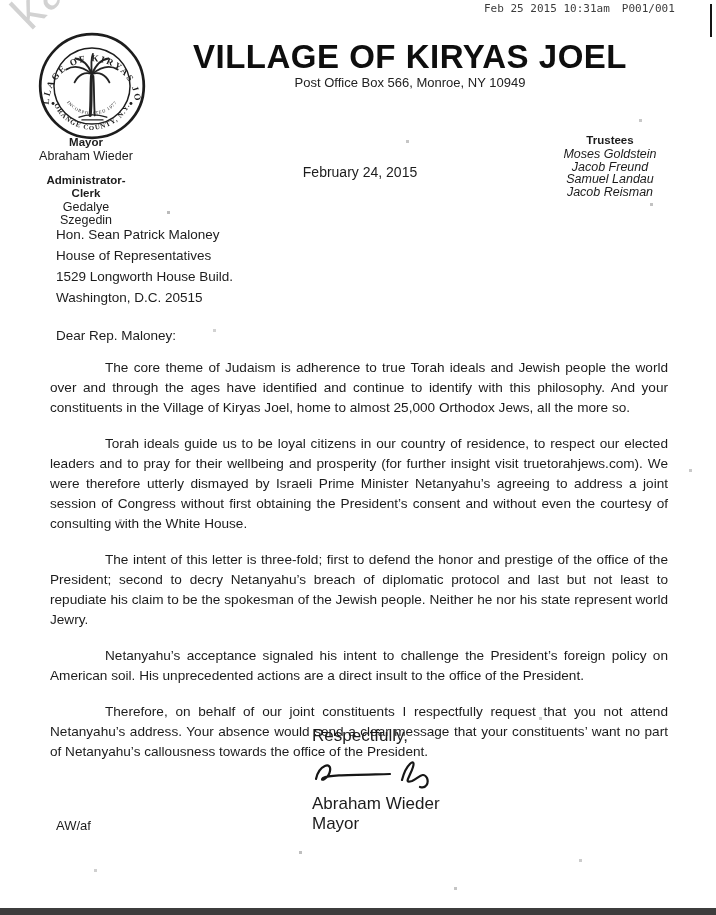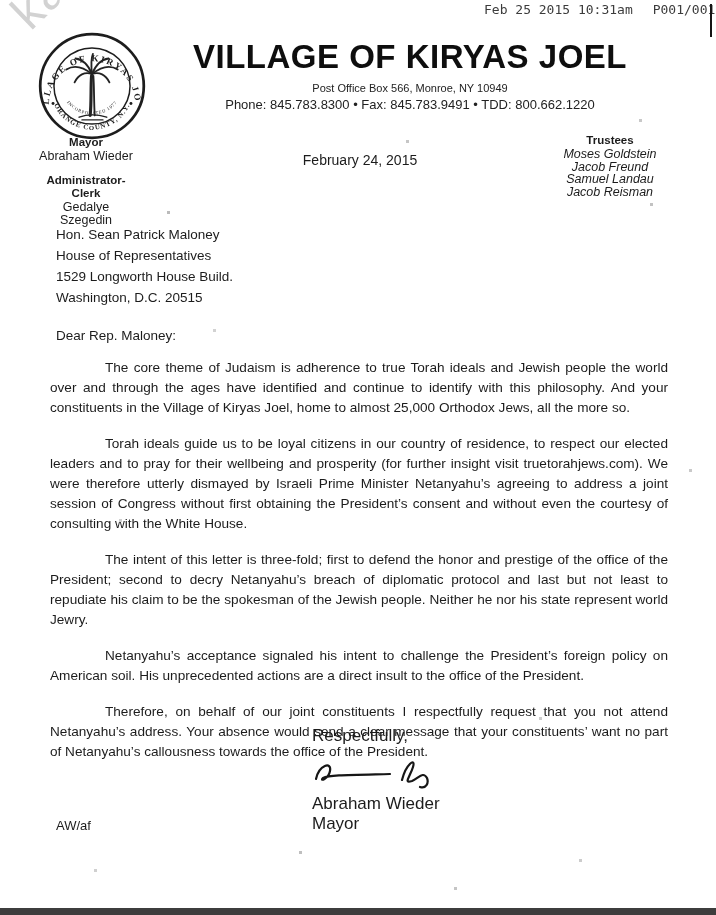--- a/index.html
+++ b/index.html
@@ -5,34 +5,34 @@
   html,body{margin:0;padding:0;background:#888;}
   .page{
     width:716px;height:915px;position:relative;margin:0 auto;
     background:#ffffff;color:#1c1c1c;
     font-family:"Liberation Sans", sans-serif;
     overflow:hidden;
   }
   .layer{position:absolute;z-index:1;}
   
   .fax-header{
-    top:2px;left:484px;display:flex;gap:20px;
-    font-family:"DejaVu Sans Mono", monospace;font-size:13px;color:#3c3c3c;
+    top:2px;left:484px;display:flex;gap:12px;
+    font-family:"DejaVu Sans Mono", monospace;font-size:11px;color:#3c3c3c;
   }
   .corner-line{position:absolute;top:4px;right:4px;width:2px;height:33px;background:#151515;z-index:2;}
   
   .seal{top:31px;left:36px;width:112px;height:110px;}
   .lh-center{top:39px;left:150px;right:46px;text-align:center;}
   .lh-title{font-size:33px;font-weight:bold;letter-spacing:.5px;color:#0e0e0e;line-height:36px;}
-  .lh-addr{font-size:11px;margin-top:7px;color:#222;}
+  .lh-addr{font-size:13px;color:#222;}
   .lh-contact{font-size:13px;margin-top:3px;color:#222;}
   .officials{top:136px;left:36px;width:100px;text-align:center;line-height:13px;}
   .off-title{font-weight:bold;font-size:11.5px;}
   .off-name{font-size:12.5px;margin-bottom:11px;margin-top:1px;}
-  .date-line{top:152px;left:240px;width:240px;text-align:center;font-size:14px;}
+  .date-line{top:164px;left:240px;width:240px;text-align:center;font-size:14px;}
   .trustees{top:134px;left:554px;width:112px;text-align:center;line-height:12.8px;}
   .tr-head{font-weight:bold;font-size:11.5px;margin-bottom:1px;}
   .tr-name{font-size:12.5px;font-style:italic;}
   
   .recipient{top:224px;left:56px;font-size:13.5px;line-height:21px;}
   .salutation{top:328px;left:56px;font-size:13.5px;}
   .body-text{top:358px;left:50px;width:618px;font-size:13.6px;line-height:20px;text-align:justify;}
   .body-text p{margin:0 0 16px 0;text-indent:55px;}
   .bold-inline{font-weight:normal;}
   .closing-block{top:726px;left:312px;font-size:17px;line-height:20px;}
@@ -98,21 +98,20 @@
         <path d="M63,92 C62,78 62.5,63 61.5,49" stroke-width="2"></path>
         <path d="M46,94 Q60,89 76,94" stroke-width="1.6"></path>
         <path d="M49,97 L72,97" stroke-width="1.4"></path>
       </g>
     </svg>
   </div>
 
   <div class="layer lh-center">
     <div class="lh-title">VILLAGE OF KIRYAS JOEL</div>
     <div class="lh-addr">Post Office Box 566,  Monroe, NY 10949</div>
-    <div class="lh-contact">Phone: 845.783.8300  •  Fax: 845.783.9491  •  TDD: 800.662.1220</div>
   </div>
 
   <div class="layer officials">
     <div class="off-title">Mayor</div>
     <div class="off-name">Abraham Wieder</div>
     <div class="off-title">Administrator-Clerk</div>
     <div class="off-name">Gedalye Szegedin</div>
   </div>
 
   <div class="layer date-line">February 24, 2015</div>

